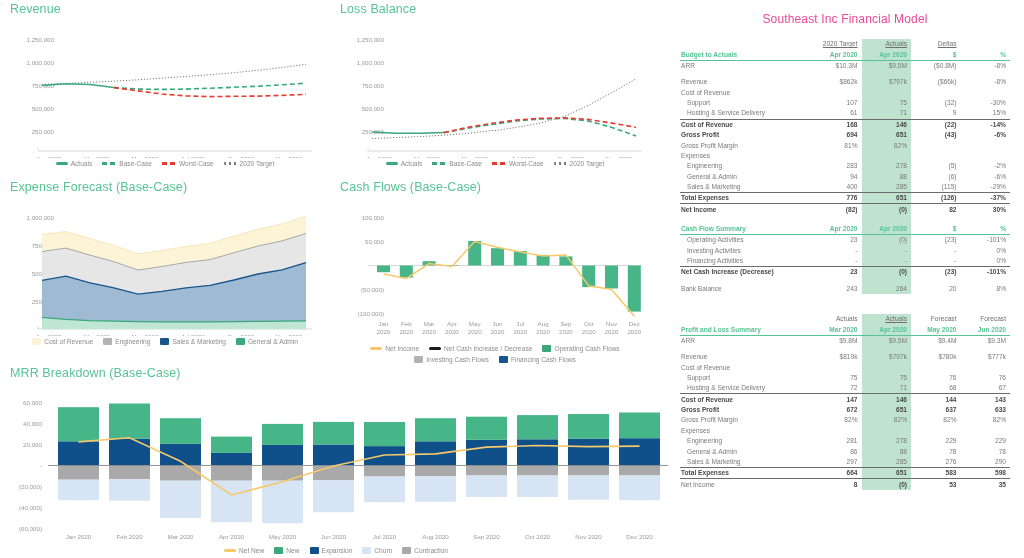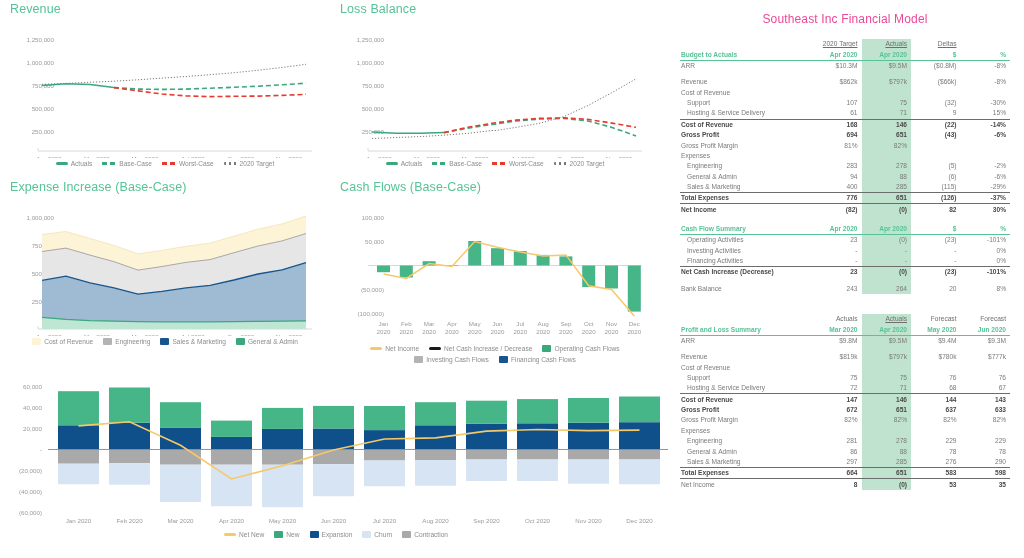--- a/index.html
+++ b/index.html
@@ -160,21 +160,21 @@
             <span>Worst-Case</span>
           </span>
         <span class="item">
             <i class="swatch dot" style="color:#7a7a7a"></i>
             <span>2020 Target</span>
           </span>
       </div>
     </div>
 
     <div class="panel" style="left:0;top:180px;width:330px;">
-      <div class="panel-title">Expense Increase (Base-Case)</div>
+      <div class="panel-title">Expense Forecast (Base-Case)</div>
       <div class="plot">
         <svg width="330" height="140" viewBox="0 0 330 140">
           <text class="axis-lbl y" x="54" y="24">1,000,000</text>
           <text class="axis-lbl y" x="54" y="52">750,000</text>
           <text class="axis-lbl y" x="54" y="80">500,000</text>
           <text class="axis-lbl y" x="54" y="108">250,000</text>
           <line class="axis-line" x1="38" y1="133" x2="312" y2="133"></line>
           <line class="axis-line" x1="38" y1="130" x2="38" y2="133"></line>
 
           <path fill="#fdf3d6" d="M42,38.5 L66,35.5 L90,42.5 L114,49.4 L138,57.8 L162,54.4 L186,50.3 L210,47.2 L234,40.1 L258,33.2 L282,27.9 L306,20.0 L306,133 L42,133 Z"></path>
@@ -287,20 +287,21 @@
             <span>Investing Cash Flows</span>
           </span>
         <span class="item">
             <i class="swatch" style="background:#18558c"></i>
             <span>Financing Cash Flows</span>
           </span>
       </div>
     </div>
 
     <div class="panel" style="left:0;top:366px;width:672px;">
+      <div class="panel-title">MRR Breakdown (Base-Case)</div>
       <div class="plot">
         <svg width="672" height="165" viewBox="0 0 672 165">
           <text class="axis-lbl y" x="42" y="23">60,000</text>
           <text class="axis-lbl y" x="42" y="44">40,000</text>
           <text class="axis-lbl y" x="42" y="65">20,000</text>
           <text class="axis-lbl y" x="42" y="86">-</text>
           <text class="axis-lbl y" x="42" y="107">(20,000)</text>
           <text class="axis-lbl y" x="42" y="128">(40,000)</text>
           <text class="axis-lbl y" x="42" y="149">(60,000)</text>
 

